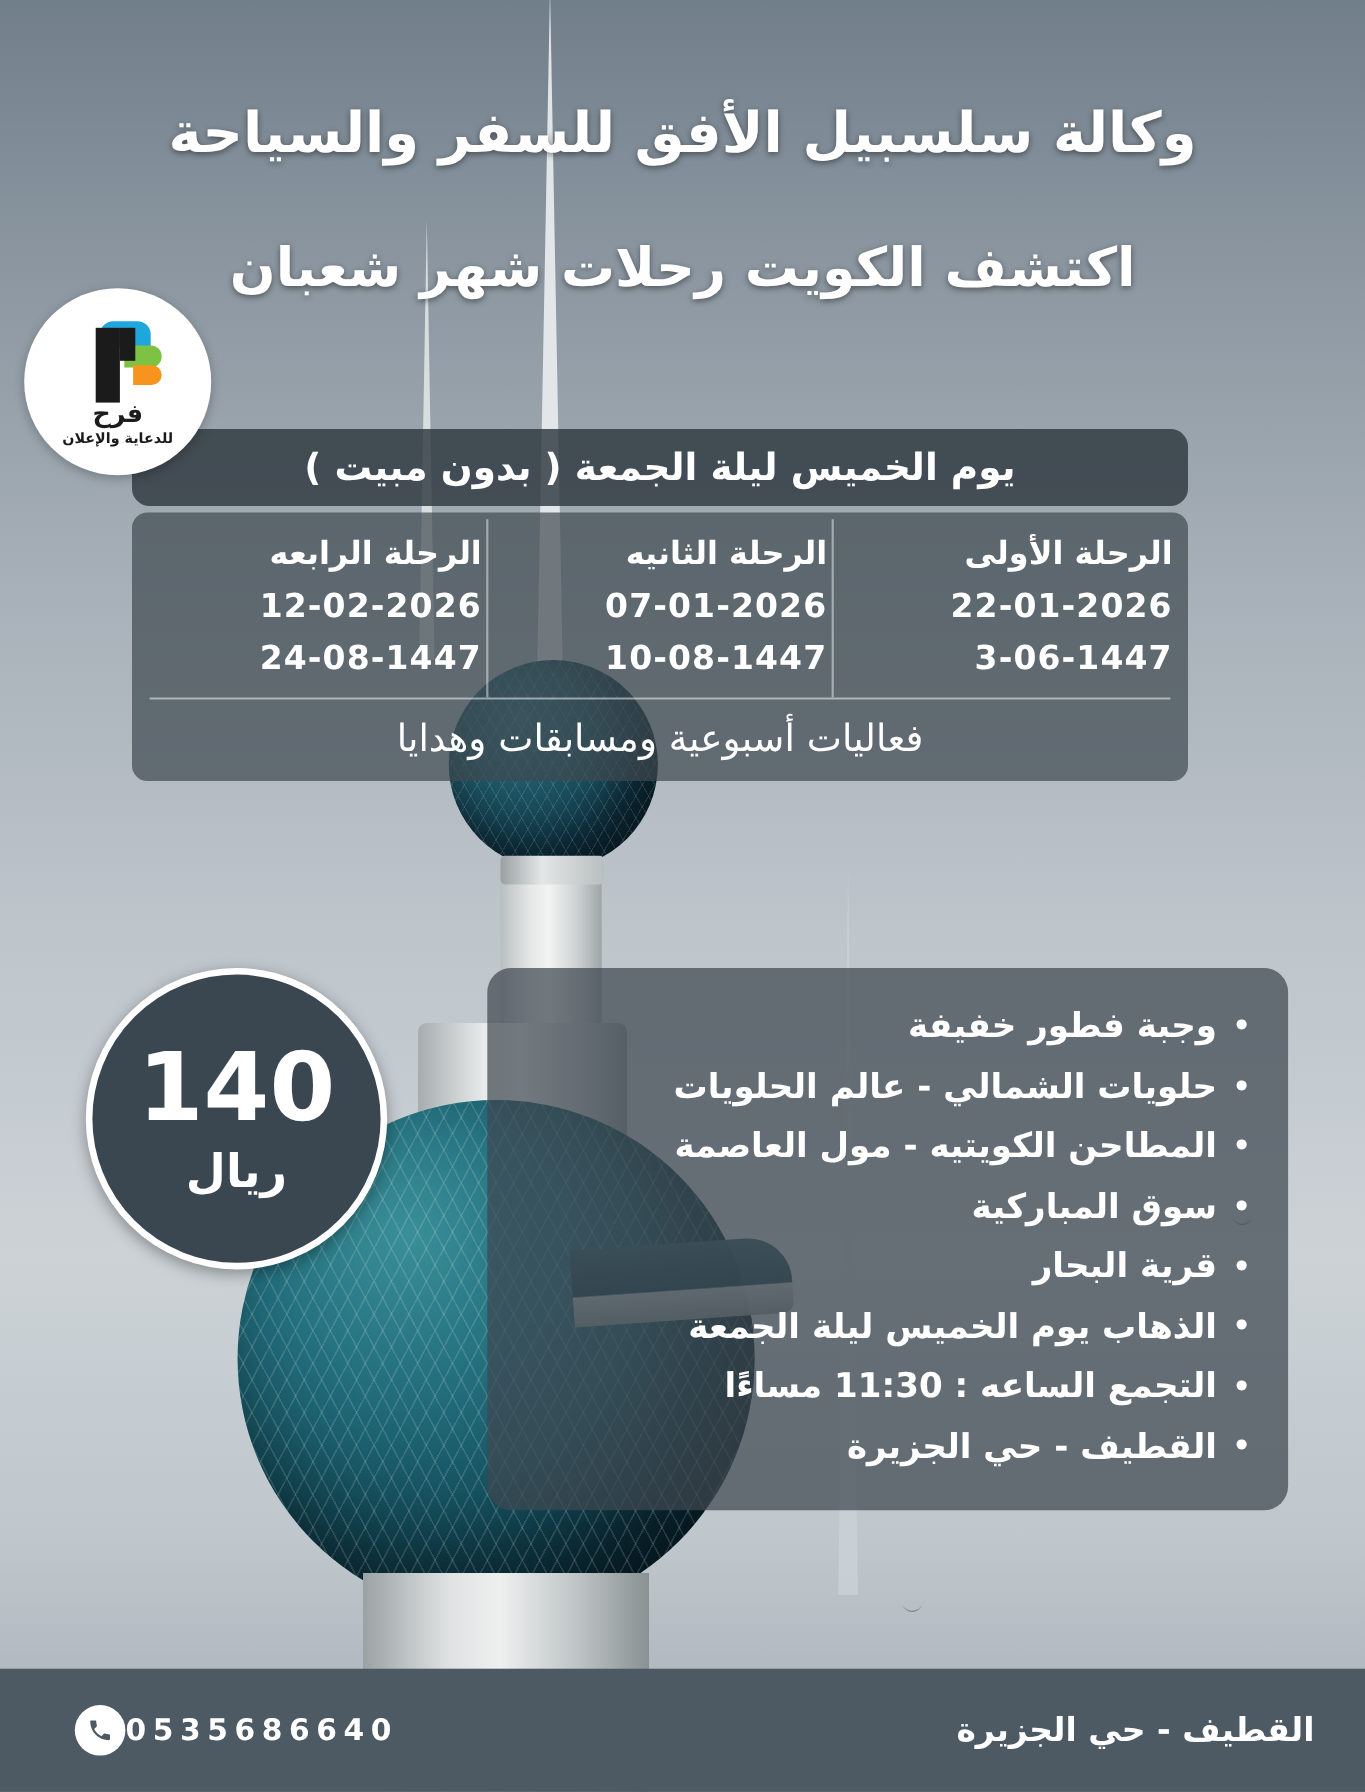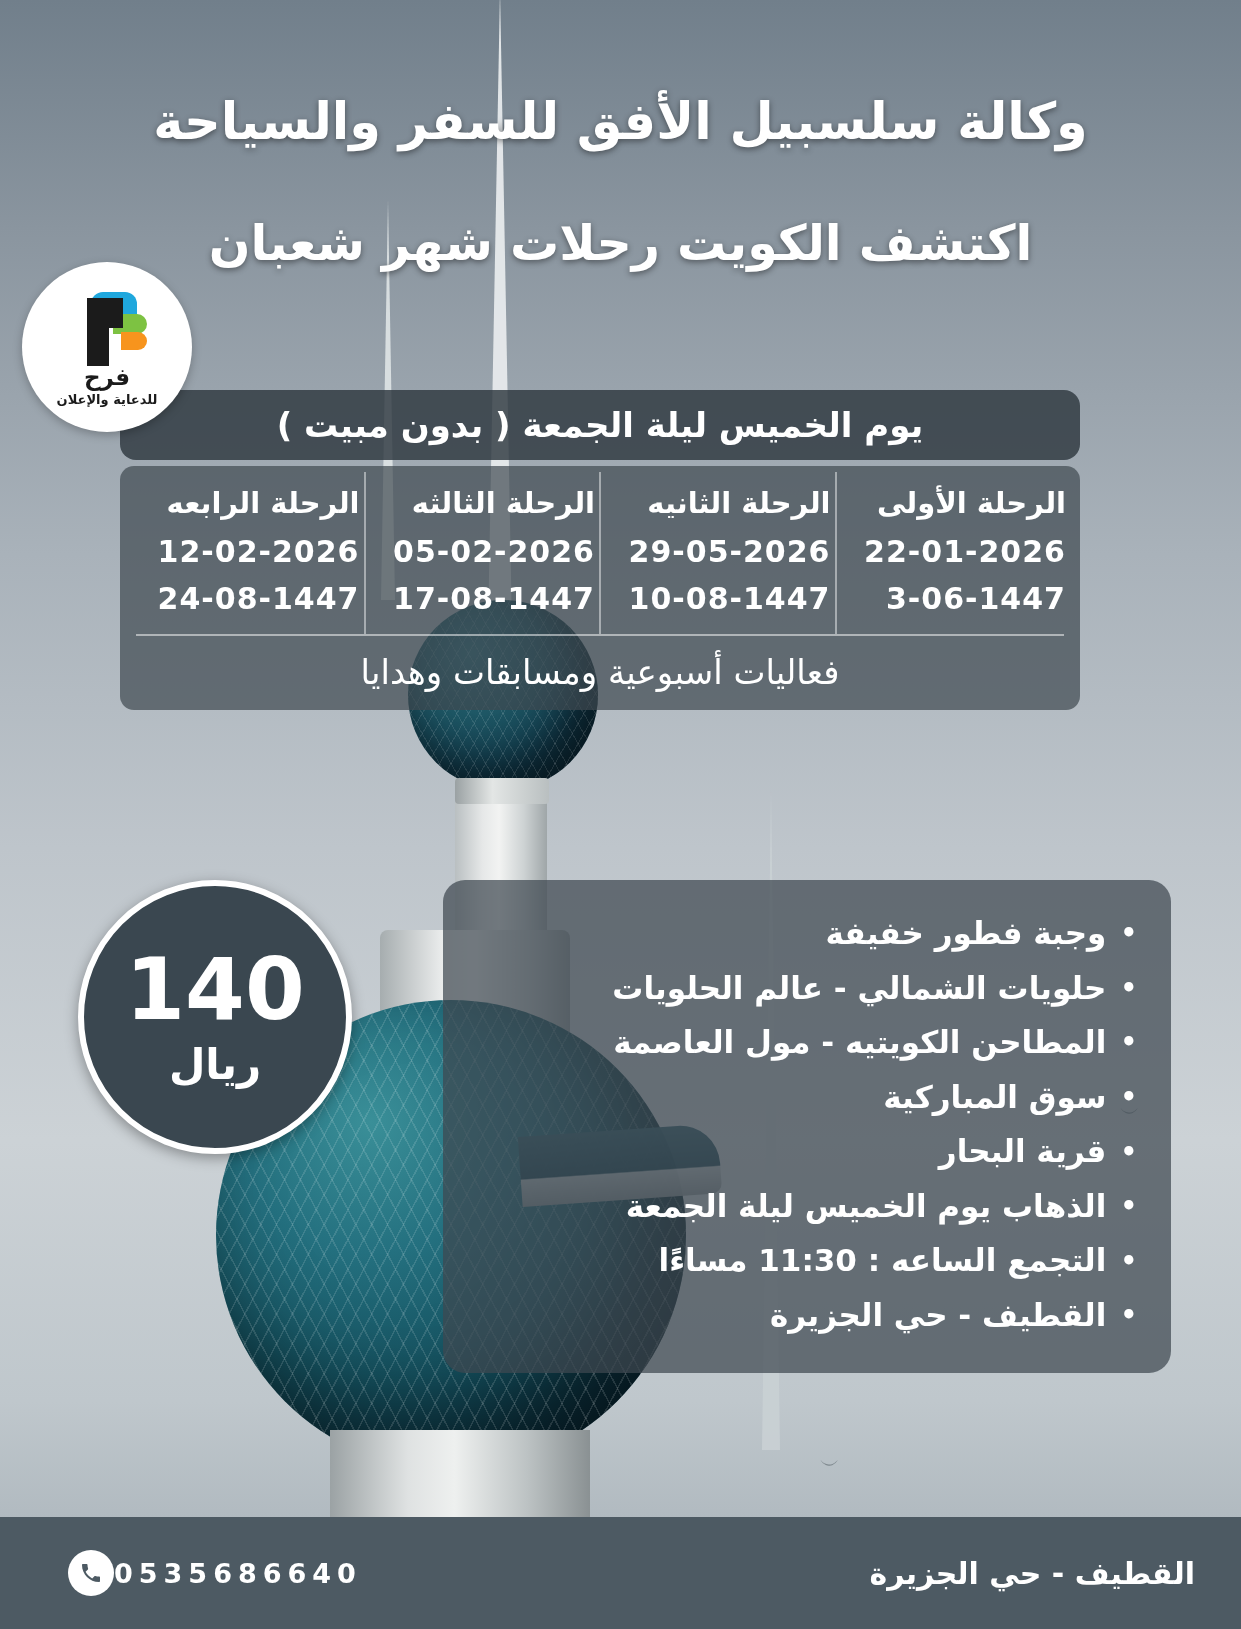--- a/index.html
+++ b/index.html
@@ -475,29 +475,24 @@
       <div class="trip-row">
 
         <div class="trip-cell">
           <div class="trip-title">الرحلة الأولى</div>
           <div class="trip-date">22-01-2026</div>
           <div class="trip-hijri">3-06-1447</div>
         </div>
 
         <div class="trip-cell">
           <div class="trip-title">الرحلة الثانيه</div>
-          <div class="trip-date">29-05-2026</div>
+          <div class="trip-date">07-01-2026</div>
           <div class="trip-hijri">10-08-1447</div>
         </div>
 
-        <div class="trip-cell">
-          <div class="trip-title">الرحلة الثالثه</div>
-          <div class="trip-date">05-02-2026</div>
-          <div class="trip-hijri">17-08-1447</div>
-        </div>
 
         <div class="trip-cell">
           <div class="trip-title">الرحلة الرابعه</div>
           <div class="trip-date">12-02-2026</div>
           <div class="trip-hijri">24-08-1447</div>
         </div>
 
       </div>
       <div class="schedule-footer">فعاليات أسبوعية ومسابقات وهدايا</div>
     </div>

